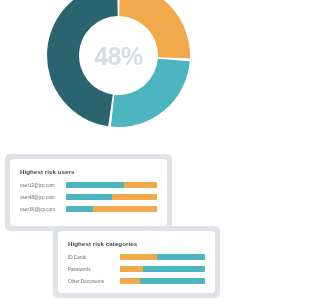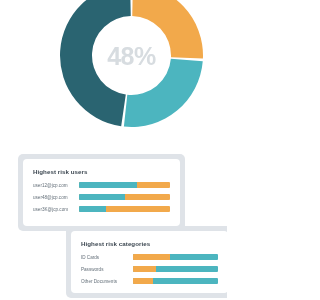--- a/index.html
+++ b/index.html
@@ -2,21 +2,21 @@
 <html><head>
 <meta charset="utf-8">
 <style>
   html,body{margin:0;padding:0;}
   body{
     width:227px;height:300px;overflow:hidden;position:relative;
     background:#ffffff;
     font-family:"Liberation Sans","DejaVu Sans",sans-serif;
     -webkit-font-smoothing:antialiased;
   }
-  #stage{position:absolute;inset:0;width:227px;height:280px;margin-left:13px;}
+  #stage{position:absolute;inset:0;width:227px;height:280px;}
 
   
   #donut-wrap{position:absolute;left:47px;top:-16px;width:143px;height:143px;}
   #donut-wrap svg{display:block;width:143px;height:143px;overflow:visible;}
   #donut-center-label{
     position:absolute;left:0;top:0;width:143px;height:143px;
     display:flex;align-items:center;justify-content:center;
     font-size:25px;font-weight:bold;color:#d7dce0;letter-spacing:-0.5px;
     padding-top:2px;box-sizing:border-box;
   }

